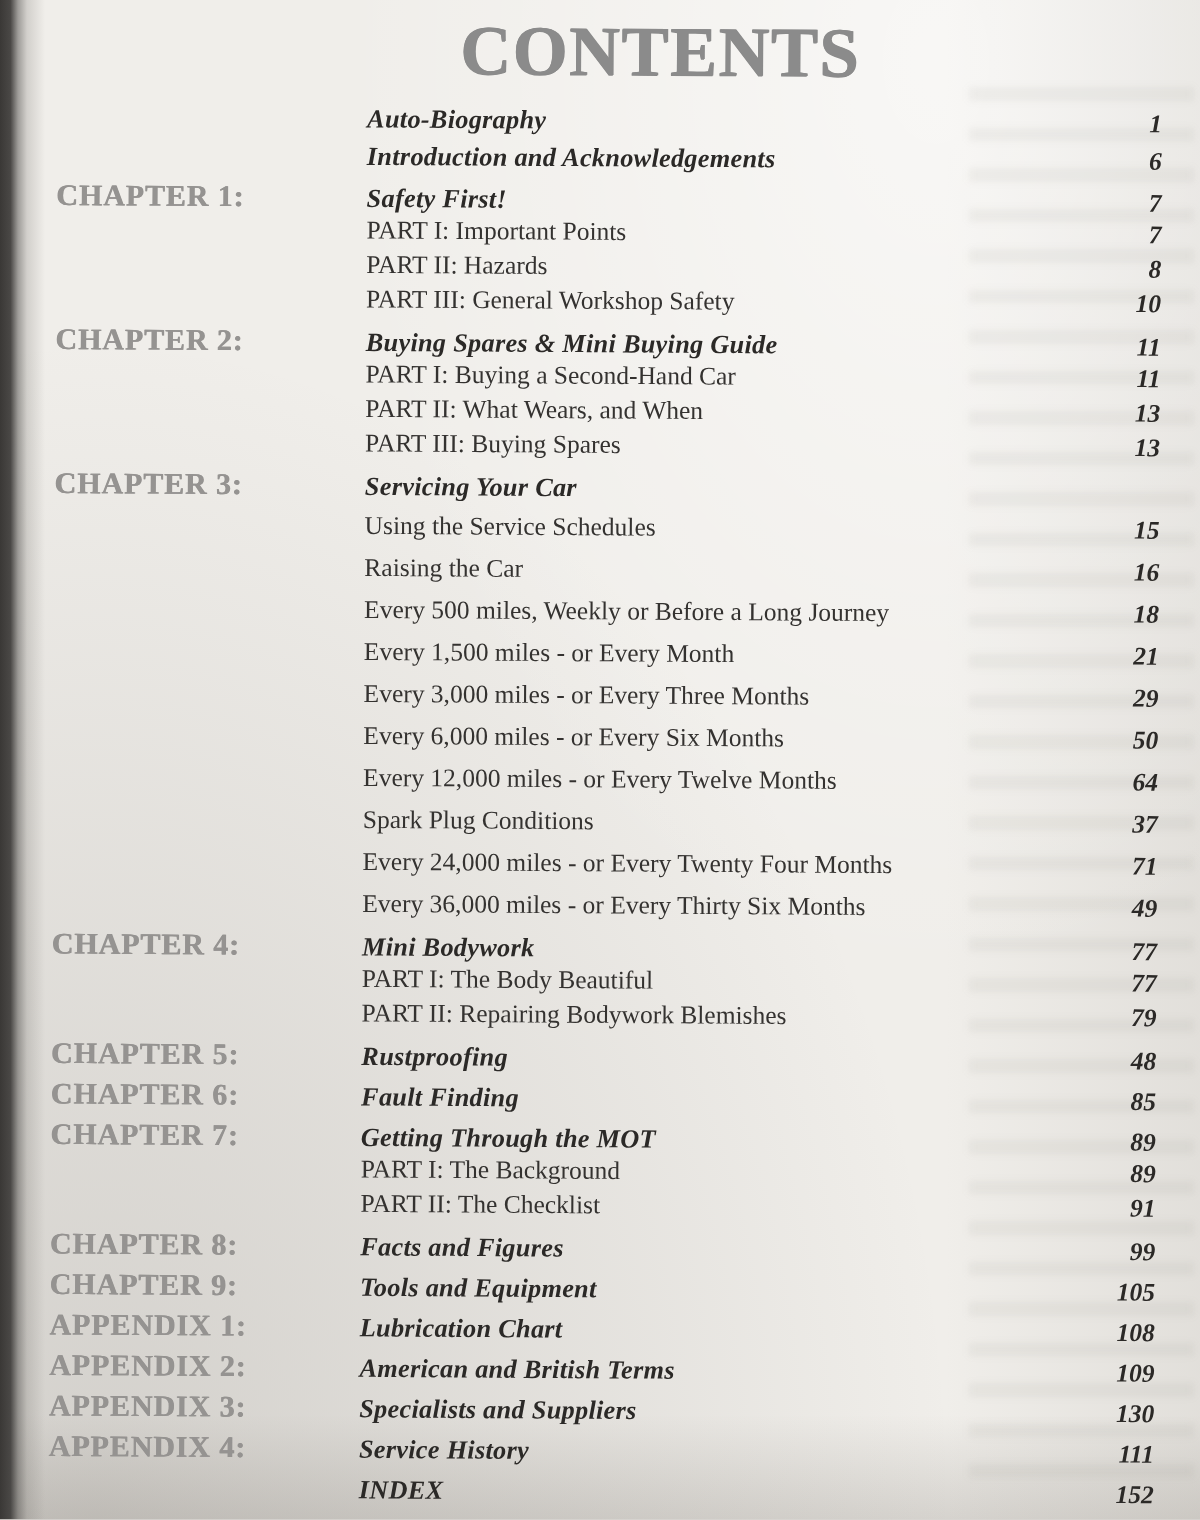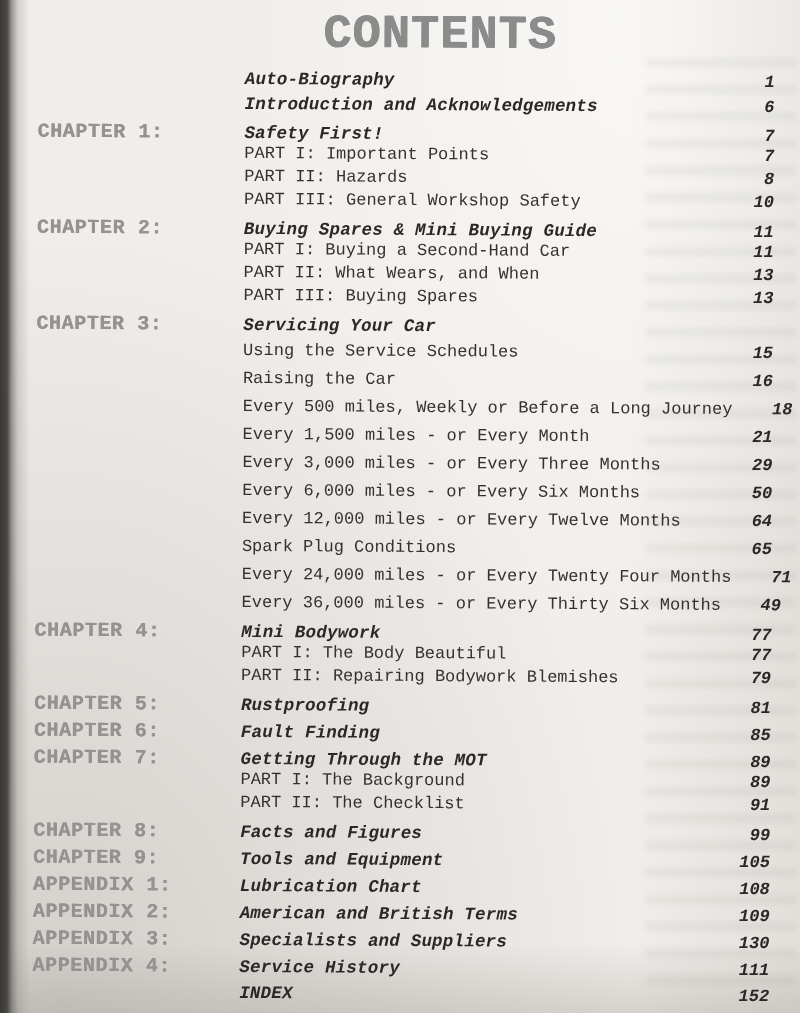--- a/index.html
+++ b/index.html
@@ -7,21 +7,21 @@
     position: relative;
     width: 800px;
     height: 1013px;
     overflow: hidden;
     background:
       radial-gradient(ellipse at 78% 4%, rgba(255,255,255,0.55), rgba(255,255,255,0) 45%),
       radial-gradient(ellipse at 8% 100%, rgba(105,100,93,0.22), rgba(105,100,93,0) 55%),
       linear-gradient(270deg, rgba(150,145,137,0.16) 0, rgba(150,145,137,0) 170px),
       linear-gradient(0deg, rgba(120,114,106,0.22) 0, rgba(120,114,106,0) 70px),
       #f0eeea;
-    font-family: Liberation Mono, monospace;
+    font-family: Liberation Serif, serif;
   }
   
   .spine {
     position: absolute; left: 0; top: 0; bottom: 0; width: 30px;
     background: linear-gradient(90deg,
       #3a3836 0px, #4a4846 7px, rgba(90,88,85,0.55) 12px,
       rgba(120,117,112,0.25) 18px, rgba(150,147,142,0) 30px);
     z-index: 5;
   }
   
@@ -191,21 +191,21 @@
     <span class="cell pagenum">50</span>
   </div>
         <div class="row row--item">
     <span class="cell label"></span>
     <span class="cell titletext">Every 12,000 miles - or Every Twelve Months</span>
     <span class="cell pagenum">64</span>
   </div>
         <div class="row row--item">
     <span class="cell label"></span>
     <span class="cell titletext">Spark Plug Conditions</span>
-    <span class="cell pagenum">65</span>
+    <span class="cell pagenum">37</span>
   </div>
         <div class="row row--item">
     <span class="cell label"></span>
     <span class="cell titletext">Every 24,000 miles - or Every Twenty Four Months</span>
     <span class="cell pagenum">71</span>
   </div>
         <div class="row row--item">
     <span class="cell label"></span>
     <span class="cell titletext">Every 36,000 miles - or Every Thirty Six Months</span>
     <span class="cell pagenum">49</span>
@@ -221,21 +221,21 @@
     <span class="cell pagenum">77</span>
   </div>
         <div class="row row--part">
     <span class="cell label"></span>
     <span class="cell titletext">PART II: Repairing Bodywork Blemishes</span>
     <span class="cell pagenum">79</span>
   </div>
         <div class="row row--chapter">
     <span class="cell label">CHAPTER 5:</span>
     <span class="cell titletext">Rustproofing</span>
-    <span class="cell pagenum">81</span>
+    <span class="cell pagenum">48</span>
   </div>
         <div class="row row--chapter">
     <span class="cell label">CHAPTER 6:</span>
     <span class="cell titletext">Fault Finding</span>
     <span class="cell pagenum">85</span>
   </div>
         <div class="row row--chapter">
     <span class="cell label">CHAPTER 7:</span>
     <span class="cell titletext">Getting Through the MOT</span>
     <span class="cell pagenum">89</span>

